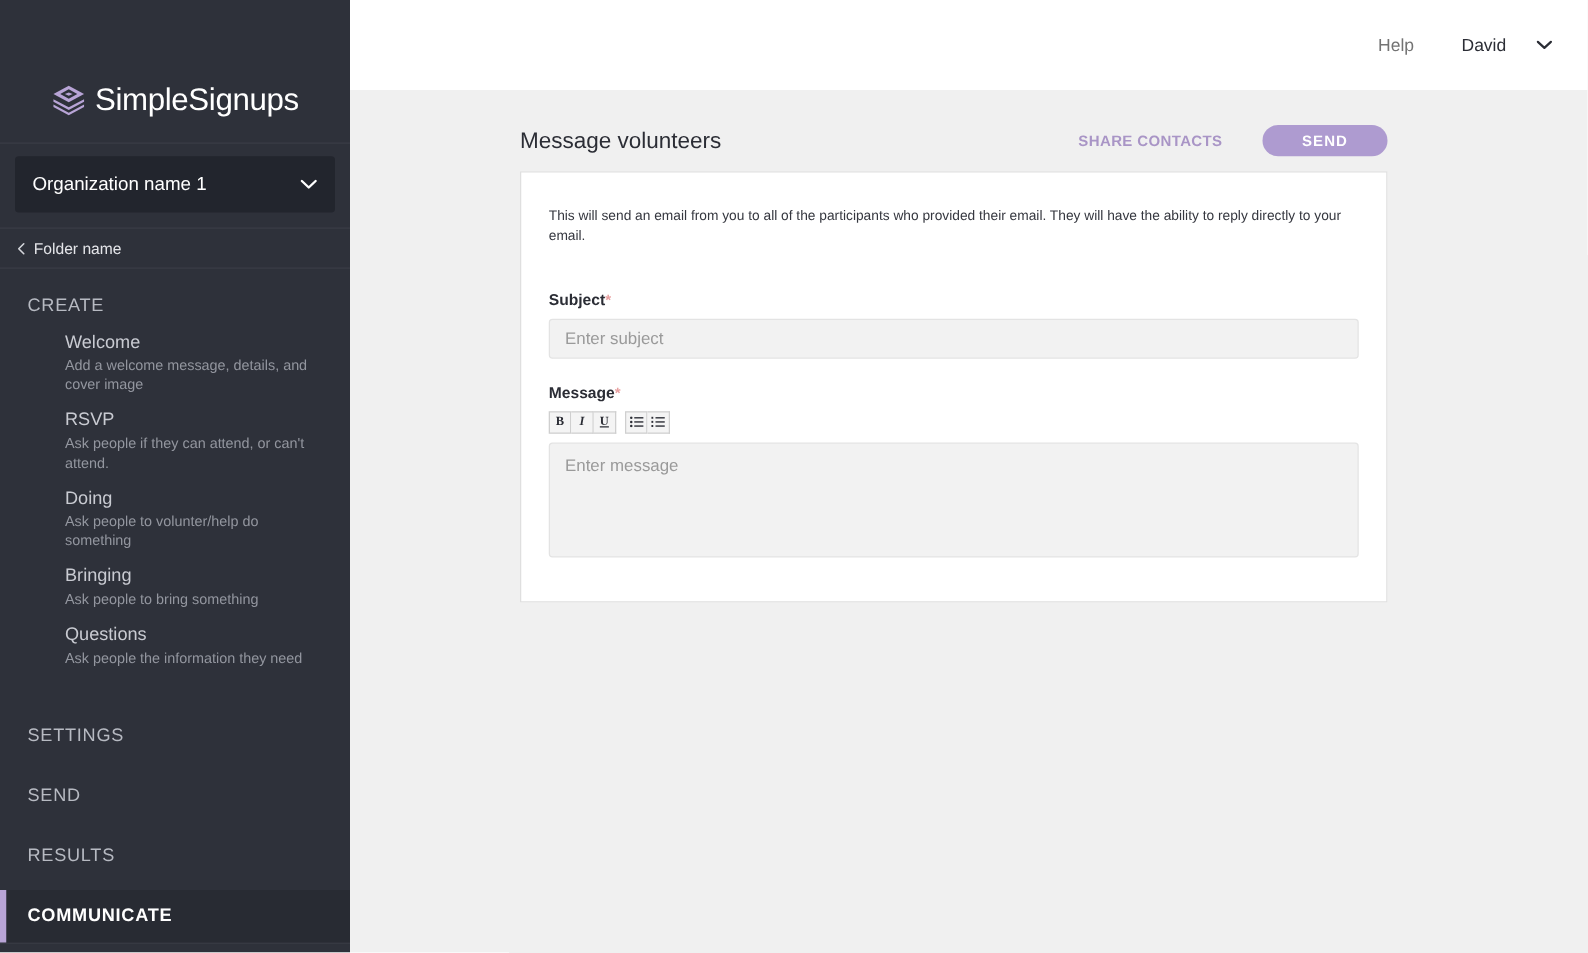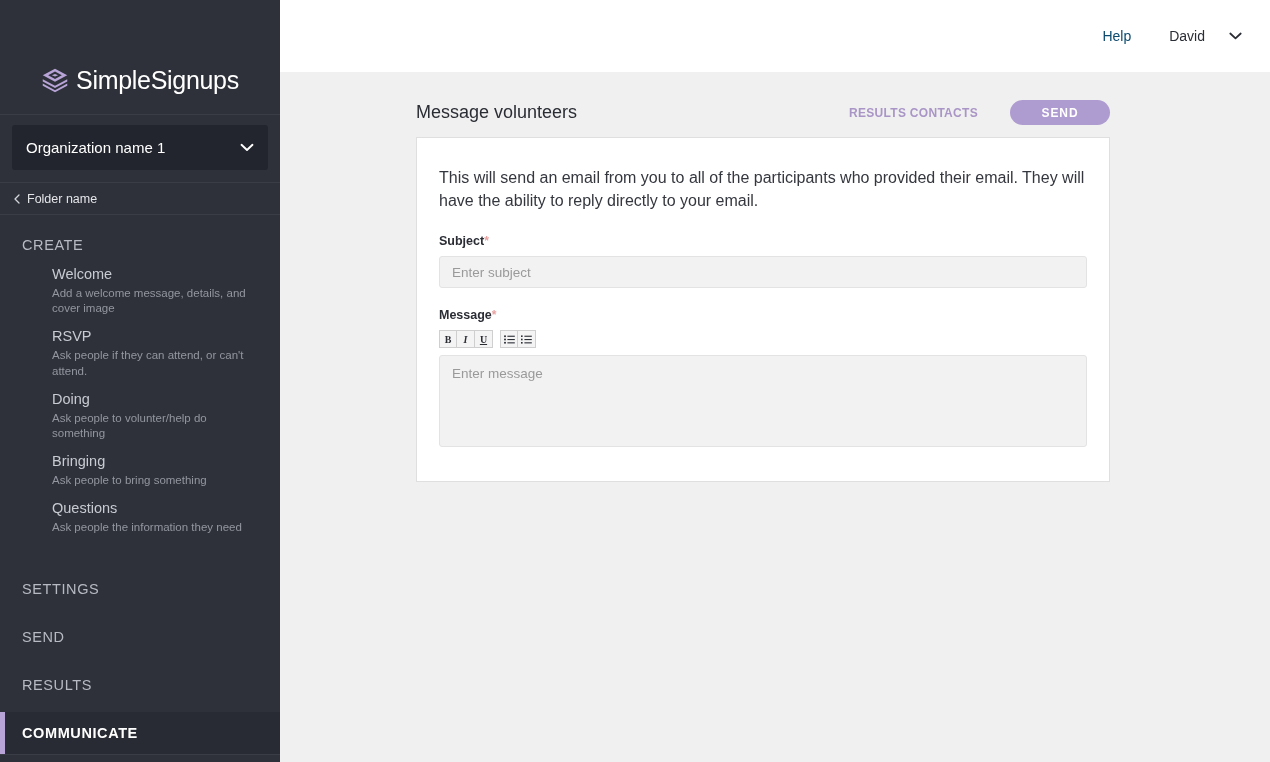--- a/index.html
+++ b/index.html
@@ -70,21 +70,21 @@
   }
   .nav-sep { height: 1px; background: #3a3d46; }
 
   
   .main { flex: 1; height: 762px; background: #f0f0f0; position: relative; }
   .topbar {
     height: 72px; background: #ffffff;
     display: flex; align-items: center; justify-content: flex-end;
     padding-right: 30px; gap: 38px;
   }
-  .topbar .tl { color: #0c4a6e; font-size: 14px; cursor: pointer; }
+  .topbar .tl { color: #737373; font-size: 14px; cursor: pointer; }
   .user-menu { display: flex; align-items: center; gap: 24px; cursor: pointer; }
   .user-menu .uname { color: #2b2d35; font-size: 14px; }
 
   .page-head {
     display: flex; align-items: center;
     padding: 28px 162px 0 136px;
   }
   .page-title { font-size: 18px; color: #2b2d35; font-weight: 400; }
   .head-actions {
     margin-left: auto; display: flex; align-items: center; gap: 32px;
@@ -99,22 +99,22 @@
     font-size: 12px; letter-spacing: 0.9px; cursor: pointer;
     font-family: "Liberation Sans", sans-serif; font-weight: 600;
   }
 
   .card {
     margin: 12px 162px 0 136px;
     background: #ffffff; border: 1px solid #dfdfdf;
     padding: 28px 22px 30px 22px;
   }
   .intro {
-    color: #35373f; font-size: 16px; line-height: 1.45;
-    max-width: 660px; margin-bottom: 22px;
+    color: #35373f; font-size: 11px; line-height: 1.45;
+    max-width: 660px; margin-bottom: 35px;
   }
   .field-label {
     font-size: 12.5px; font-weight: 700; color: #2b2d35; margin-bottom: 8px;
   }
   .req { color: #e8a0a0; font-size: 12px; }
   .txt-input {
     width: 648px; height: 32px; background: #f2f2f2;
     border: 1px solid #e3e3e3; border-radius: 3px;
     padding: 0 12px; font-size: 13.5px; color: #2b2d35;
     font-family: "Liberation Sans", sans-serif;
@@ -222,21 +222,21 @@
         <span class="uname">David</span>
         <svg width="13" height="8" viewBox="0 0 13 8">
           <polyline points="1.3,1.5 6.5,6.3 11.7,1.5" fill="none" stroke="#2b2d35" stroke-width="1.8" stroke-linecap="round" stroke-linejoin="round"></polyline>
         </svg>
       </div>
     </header>
 
     <div class="page-head">
       <h1 class="page-title">Message volunteers</h1>
       <div class="head-actions">
-        <span class="export-link">RESULTS CONTACTS</span>
+        <span class="export-link">SHARE CONTACTS</span>
         <button class="send-btn">SEND</button>
       </div>
     </div>
 
     <div class="card">
       <p class="intro">This will send an email from you to all of the participants who provided their email. They will have the ability to reply directly to your email.</p>
 
       <div class="field-block">
         <div class="field-label">
           <span>Subject</span><span class="req">*</span>

